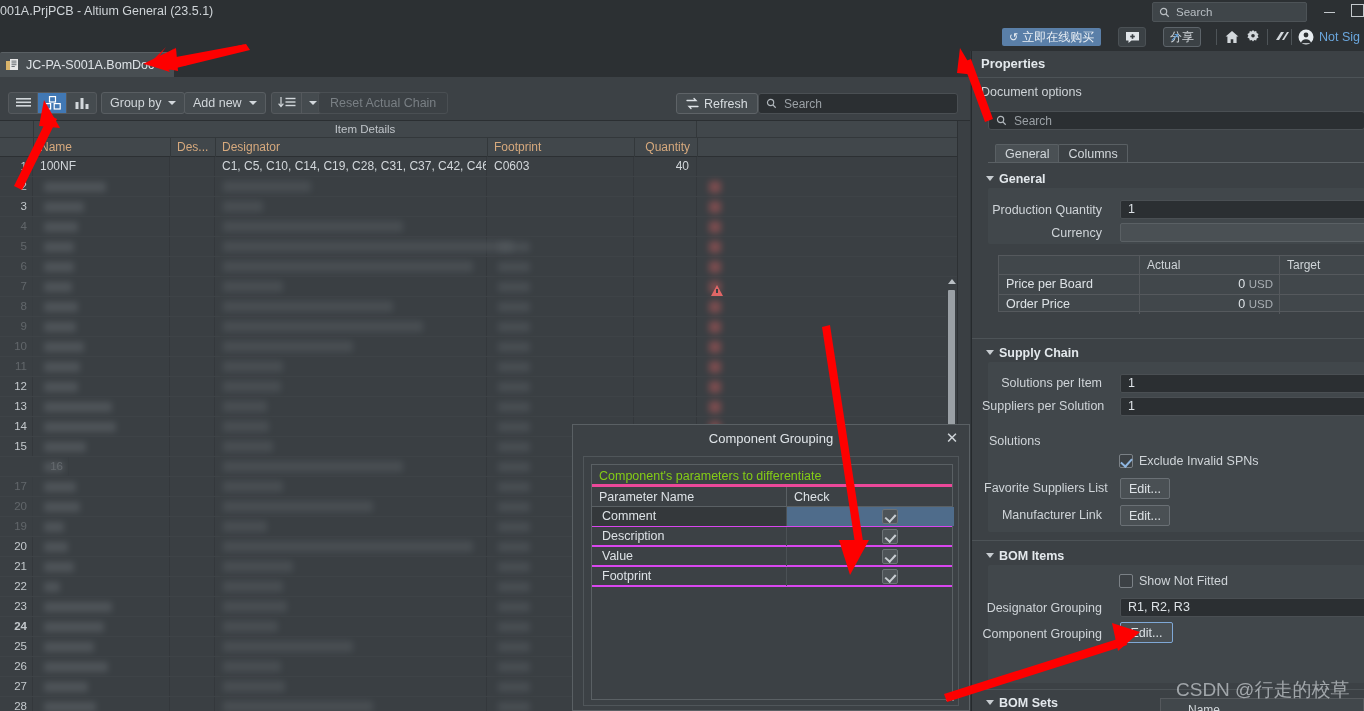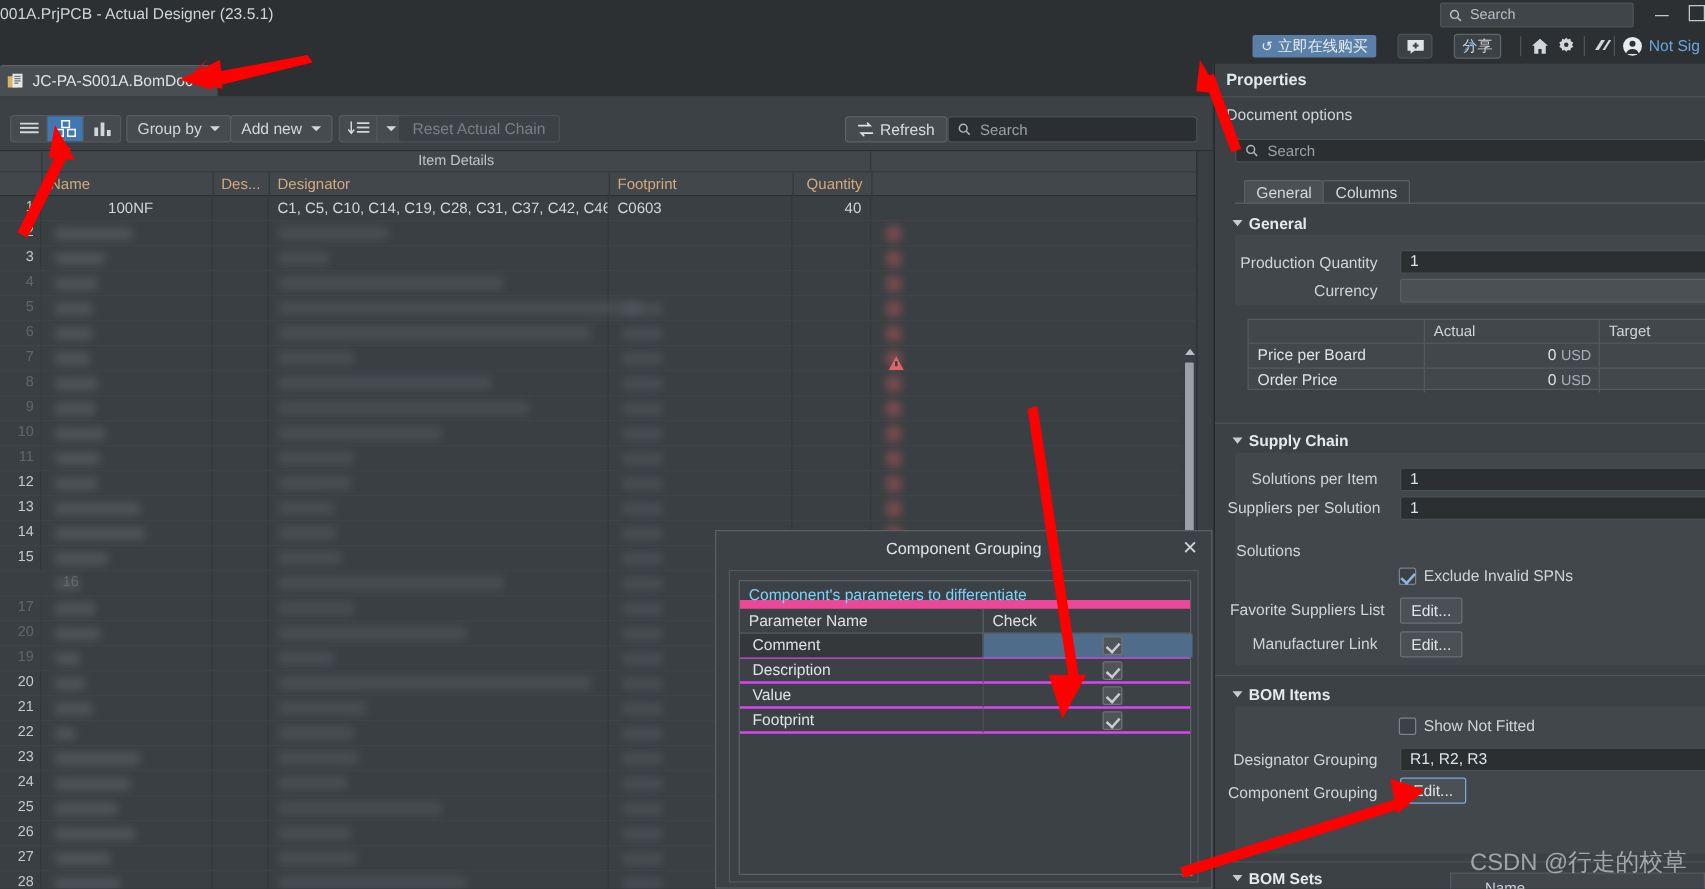--- a/index.html
+++ b/index.html
@@ -69,21 +69,21 @@
       border-right:1px solid #33383b;}
   .col-hdr{position:absolute;left:0;top:17px;width:957px;height:19px;background:#41474b;border-bottom:1px solid #2c3033;}
   .col-hdr .cell{position:absolute;top:0;height:19px;line-height:19px;color:#d6a97d;font-size:12px;
       border-right:1px solid #33383b;padding-left:6px;overflow:hidden;white-space:nowrap;}
   .col-hdr .cell.num{text-align:right;padding-right:7px;padding-left:0;}
   .rows{position:absolute;left:0;top:36px;width:957px;height:554px;overflow:hidden;}
   .row{position:absolute;left:0;width:957px;height:20px;border-bottom:1px solid #3e4347;}
   .row .rn{position:absolute;left:0;top:0;width:33px;height:19px;line-height:19px;text-align:right;padding-right:5px;
       color:#c4c9cd;font-size:11.5px;border-right:1px solid #34383c;}
   .row .c-name{position:absolute;left:34px;top:0;width:136px;height:19px;line-height:19px;padding-left:6px;
-      color:#d2d7db;font-size:12px;border-right:1px solid #34383c;overflow:hidden;white-space:nowrap;text-align:center;}
+      color:#d2d7db;font-size:12px;border-right:1px solid #34383c;overflow:hidden;white-space:nowrap;}
   .row .c-des{position:absolute;left:171px;top:0;width:44px;height:19px;border-right:1px solid #34383c;}
   .row .c-desig{position:absolute;left:216px;top:0;width:271px;height:19px;line-height:19px;padding-left:6px;
       color:#d2d7db;font-size:12px;border-right:1px solid #34383c;overflow:hidden;white-space:nowrap;}
   .row .c-fp{position:absolute;left:488px;top:0;width:146px;height:19px;line-height:19px;padding-left:6px;
       color:#d2d7db;font-size:12px;border-right:1px solid #34383c;overflow:hidden;white-space:nowrap;}
   .row .c-qty{position:absolute;left:635px;top:0;width:62px;height:19px;line-height:19px;text-align:right;padding-right:7px;
       color:#d2d7db;font-size:12px;border-right:1px solid #34383c;}
   .row .c-warn{position:absolute;left:698px;top:0;width:259px;height:19px;}
   .blur{position:absolute;background:#6b7176;filter:blur(3.4px);opacity:.42;border-radius:2px;}
   .blur.dark{background:#565c61;opacity:.5;}
@@ -139,21 +139,21 @@
 
   
   .dlg{position:absolute;left:572px;top:424px;width:398px;height:287px;background:#3c4145;border:1px solid #5a6064;}
   .dlg-title{position:absolute;left:0;top:0;width:396px;height:27px;line-height:27px;text-align:center;
       font-size:13px;color:#dfe4e8;}
   .dlg-close{position:absolute;right:8px;top:4px;width:18px;height:18px;display:flex;align-items:center;justify-content:center;
       color:#cfd4d8;font-size:15px;}
   .dlg-body{position:absolute;left:10px;top:31px;width:376px;height:250px;background:#3c4145;border:1px solid #50565a;}
   .dgrid{position:absolute;left:7px;top:7px;width:362px;height:236px;background:#3c4145;border:1px solid #5a6064;}
   .dgrid .caption{position:absolute;left:0;top:0;width:100%;height:22px;line-height:22px;padding-left:7px;
-      font-size:12.5px;color:#7dd3fc;border-bottom:7px solid #ec4899;}
+      font-size:12.5px;color:#84cc16;border-bottom:3px solid #ec4899;}
   .dgrid .hdr{position:absolute;left:0;top:22px;width:100%;height:20px;border-bottom:1px solid #5a6064;}
   .dgrid .hdr .h1{position:absolute;left:7px;top:0;height:20px;line-height:20px;font-size:12.5px;color:#dde2e6;}
   .dgrid .hdr .h2{position:absolute;left:194px;top:0;height:20px;line-height:20px;font-size:12.5px;color:#dde2e6;
       padding-left:7px;border-left:1px solid #5a6064;width:168px;}
   .drow{position:absolute;left:0;width:100%;height:20px;border-bottom:2px solid #d946ef;}
   .drow.sel .pname{background:#34383b;}
   .drow.sel .pcheck{background:#4f6c8b;}
   .drow .pname{position:absolute;left:0;top:0;width:194px;height:19px;line-height:19px;padding-left:10px;
       font-size:12.5px;color:#dde2e6;}
   .drow .pcheck{position:absolute;left:194px;top:0;width:168px;height:19px;border-left:1px solid #4b5155;}
@@ -166,21 +166,21 @@
   
   .arrow{position:absolute;pointer-events:none;}
   svg{display:block;}
 </style>
 </head>
 <body>
 
 <div id="root">
 
   <div class="titlebar">
-    <div class="title-text">001A.PrjPCB - Actual Designer (23.5.1)</div>
+    <div class="title-text">001A.PrjPCB - Altium General (23.5.1)</div>
 
     <div class="win-search">
       <svg class="mag" viewBox="0 0 12 12">
         <circle cx="5" cy="5" r="3.4" fill="none" stroke="#cfd4d8" stroke-width="1.3"></circle>
         <line x1="7.6" y1="7.6" x2="10.6" y2="10.6" stroke="#cfd4d8" stroke-width="1.3"></line>
       </svg>
       <span>Search</span>
     </div>
 
     <div class="win-min">
@@ -544,21 +544,21 @@
         </div>
         <div class="row" style="top: 440px;">
           <div class="rn">23</div>
           <div class="c-name"></div>
           <div class="c-des"></div>
           <div class="c-desig"></div>
           <div class="c-fp"></div>
           <div class="c-qty"></div>
           <div class="c-warn"></div>
         </div>
-        <div class="row" style="top: 460px;">
+        <div class="row" style="top: 460px; font-weight: bold;">
           <div class="rn">24</div>
           <div class="c-name"></div>
           <div class="c-des"></div>
           <div class="c-desig"></div>
           <div class="c-fp"></div>
           <div class="c-qty"></div>
           <div class="c-warn"></div>
         </div>
         <div class="row" style="top: 480px;">
           <div class="rn">25</div>

